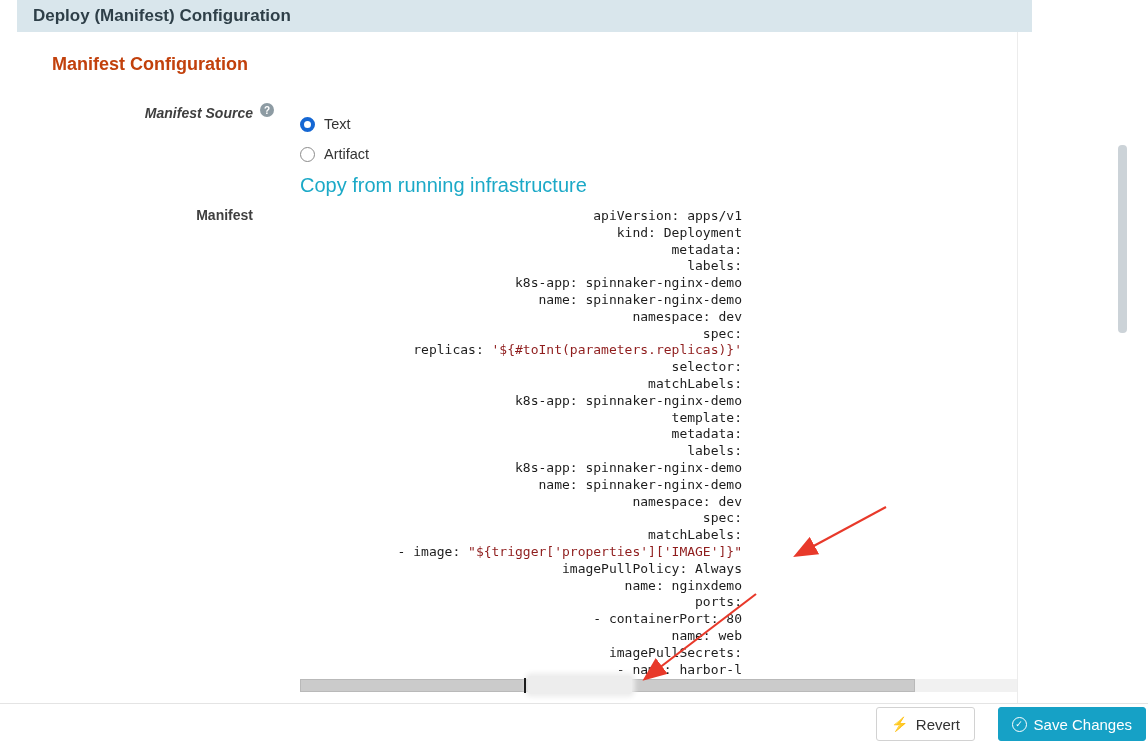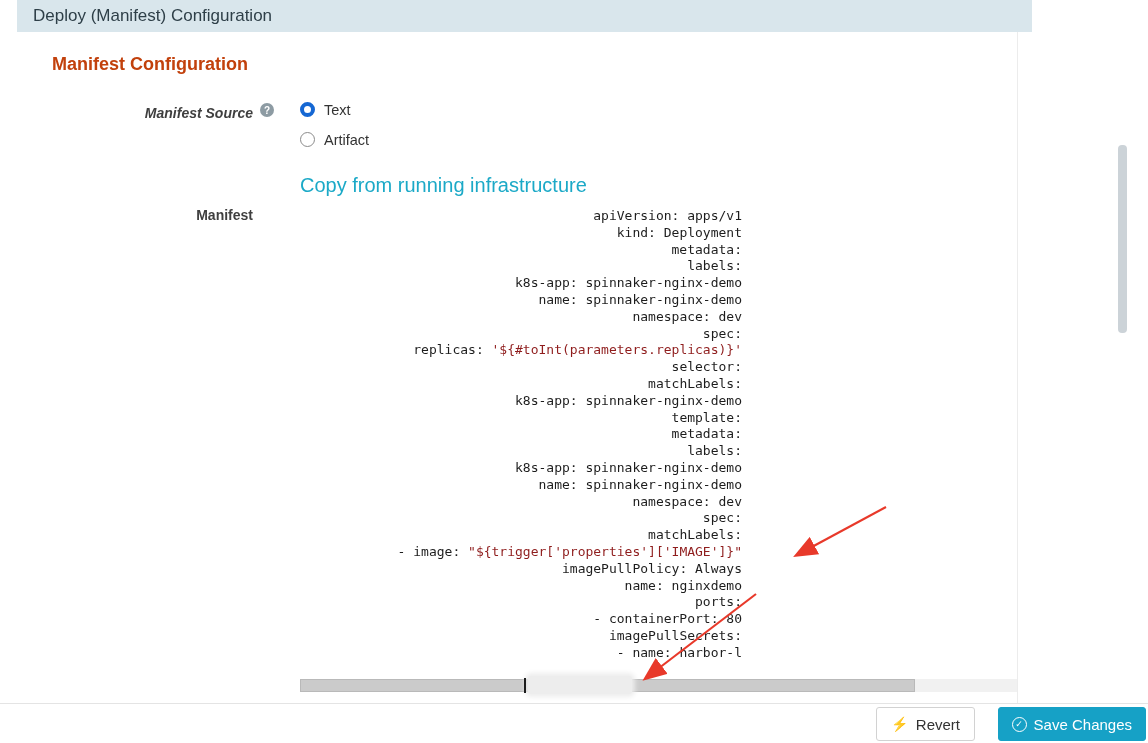--- a/index.html
+++ b/index.html
@@ -2,37 +2,37 @@
 <html><head>
 <meta charset="utf-8">
 <style>
   html,body{margin:0;padding:0;background:#fff;}
   .page{position:relative;width:1148px;height:743px;background:#ffffff;overflow:hidden;
         font-family:"Liberation Sans",sans-serif;color:#333;}
 
   
   .title-bar{position:absolute;left:17px;top:0;width:1015px;height:32px;background:#d9e6ec;
              display:flex;align-items:center;padding-left:16px;box-sizing:border-box;}
-  .title-bar h2{margin:0;font-size:17px;font-weight:400;color:#2e3f48;}
+  .title-bar h2{margin:0;font-size:17px;font-weight:700;color:#2e3f48;}
 
   
   .panel{position:absolute;left:17px;top:32px;width:1000px;height:671px;background:#fff;
          border-right:1px solid #ececec;}
   .section-title{position:absolute;left:35px;top:22px;margin:0;font-size:18px;font-weight:700;color:#c2410c;}
 
   .form-label{position:absolute;width:236px;text-align:right;font-weight:700;font-size:14px;color:#3f3f3f;}
   .label-source{left:0;top:73px;font-style:italic;}
   .label-manifest{left:0;top:143px;margin-top:32px;}
 
   .help-icon{position:absolute;left:243px;top:71px;width:14px;height:14px;border-radius:50%;
              background:#8d9ba3;color:#fff;font-size:10px;font-weight:700;
              display:flex;align-items:center;justify-content:center;cursor:pointer;}
 
   .radio-group{position:absolute;left:283px;top:70px;}
-  .radio-row{display:flex;align-items:flex-start;height:30px;gap:9px;font-size:14.5px;color:#333;cursor:pointer;}
+  .radio-row{display:flex;align-items:flex-end;height:30px;gap:9px;font-size:14.5px;color:#333;cursor:pointer;}
   .radio{width:15px;height:15px;border-radius:50%;box-sizing:border-box;background:#fff;border:1px solid #8b8b8b;flex:0 0 auto;}
   .radio.checked{border:4px solid #1567d3;}
 
   .copy-link{position:absolute;left:283px;top:142px;font-size:20px;color:#1ba9c7;text-decoration:none;cursor:pointer;}
 
   
   .editor{position:absolute;left:283px;top:171px;width:717px;height:501px;background:#fff;cursor:text;}
   .code{position:absolute;left:0;top:0;padding:5px 0 0 35px;z-index:2;
         font-family:"DejaVu Sans Mono",monospace;font-size:13px;line-height:16.8px;color:#1d1d1d;}
   .code-line{white-space:pre;height:16.8px;text-align:right;}
@@ -114,20 +114,21 @@
           <div class="code-line">        k8s-app: spinnaker-nginx-demo</div>
           <div class="code-line">      name: spinnaker-nginx-demo</div>
           <div class="code-line">      namespace: dev</div>
           <div class="code-line">    spec:</div>
           <div class="code-line">      matchLabels:</div>
           <div class="code-line"><span>        - image: </span><span class="code-str">"${trigger['properties']['IMAGE']}"</span></div>
           <div class="code-line">          imagePullPolicy: Always</div>
           <div class="code-line">          name: nginxdemo</div>
           <div class="code-line">          ports:</div>
           <div class="code-line">            - containerPort: 80</div>
+          <div class="code-line">              name: web</div>
           <div class="code-line">      imagePullSecrets:</div>
           <div class="code-line">        - name: harbor-l</div>
         </div>
       <div class="redaction"></div>
       <span class="caret"></span>
     </div>
   </div>
 
   <div class="footer">
     <button class="btn btn-revert">

